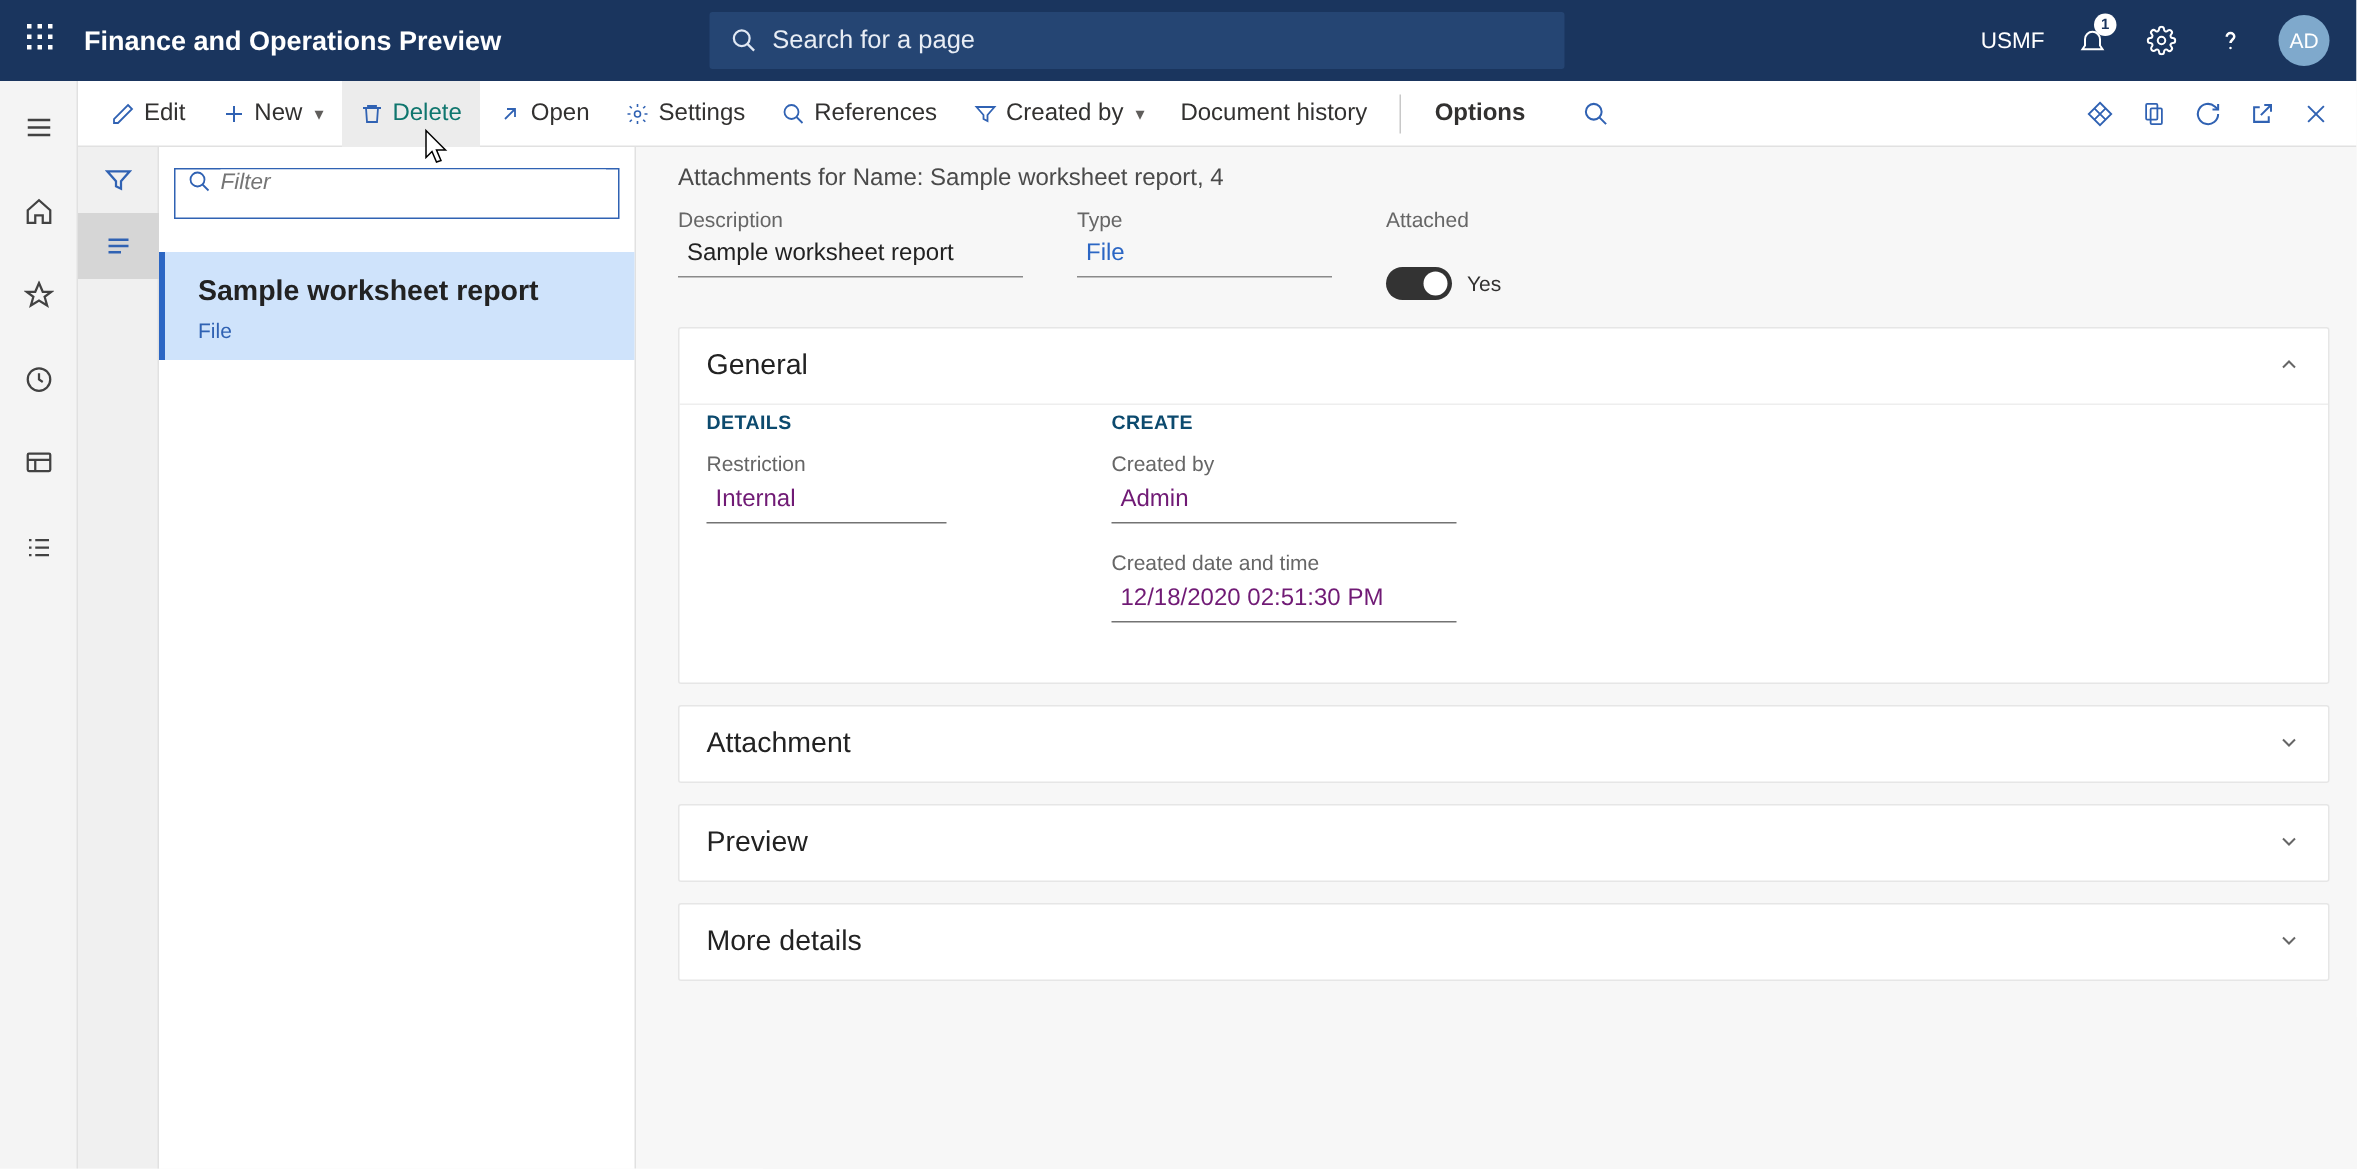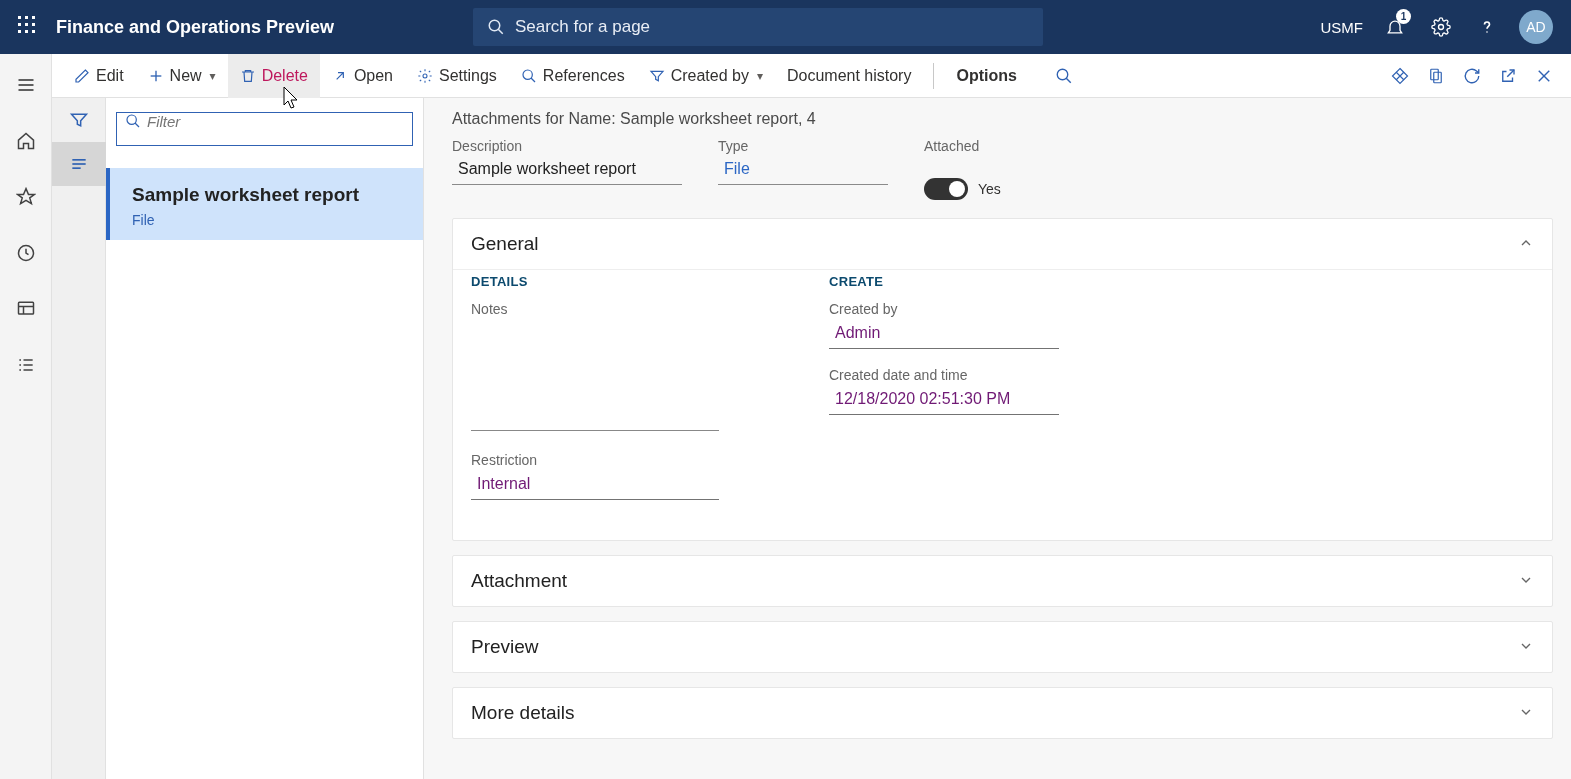--- a/index.html
+++ b/index.html
@@ -149,21 +149,21 @@
       </span>
     <span style="color:#323130">New</span>
     <span class="chev">▾</span>
   </div>
   <div class="btn hover">
     <span class="icon">
         <svg width="16" height="16" viewBox="0 0 24 24" fill="none" stroke="#3062b3" stroke-width="1.8">
           <path d="M3 6h18M8 6V4h8v2M6 6l1 14h10l1-14"></path>
         </svg>
       </span>
-    <span style="color:#be185d">Delete</span>
+    <span style="color:#0f766e">Delete</span>
   </div>
   <div class="btn">
     <span class="icon">
         <svg width="16" height="16" viewBox="0 0 24 24" fill="none" stroke="#3062b3" stroke-width="1.8">
           <path d="M7 17L17 7M9 7h8v8"></path>
         </svg>
       </span>
     <span style="color:#323130">Open</span>
   </div>
   <div class="btn">
@@ -344,24 +344,20 @@
     <div class="head">
       <span class="title">General</span>
       <span class="chev"><svg width="16" height="16" viewBox="0 0 24 24" fill="none" stroke="#666" stroke-width="2">
             <path d="M6 15l6-6 6 6"></path>
           </svg></span>
     </div>
     <div class="body">
       <div class="cols">
         <div class="col">
           <div class="sectitle">DETAILS</div>
-          <div class="fld">
-            <label>Notes</label>
-            <textarea class="notes-area" style=""></textarea>
-          </div>
           <div class="fld">
             <label>Restriction</label>
             <div class="val">Internal</div>
           </div>
         </div>
         <div class="col">
           <div class="sectitle">CREATE</div>
           <div class="fld">
             <label>Created by</label>
             <div class="val">Admin</div>

